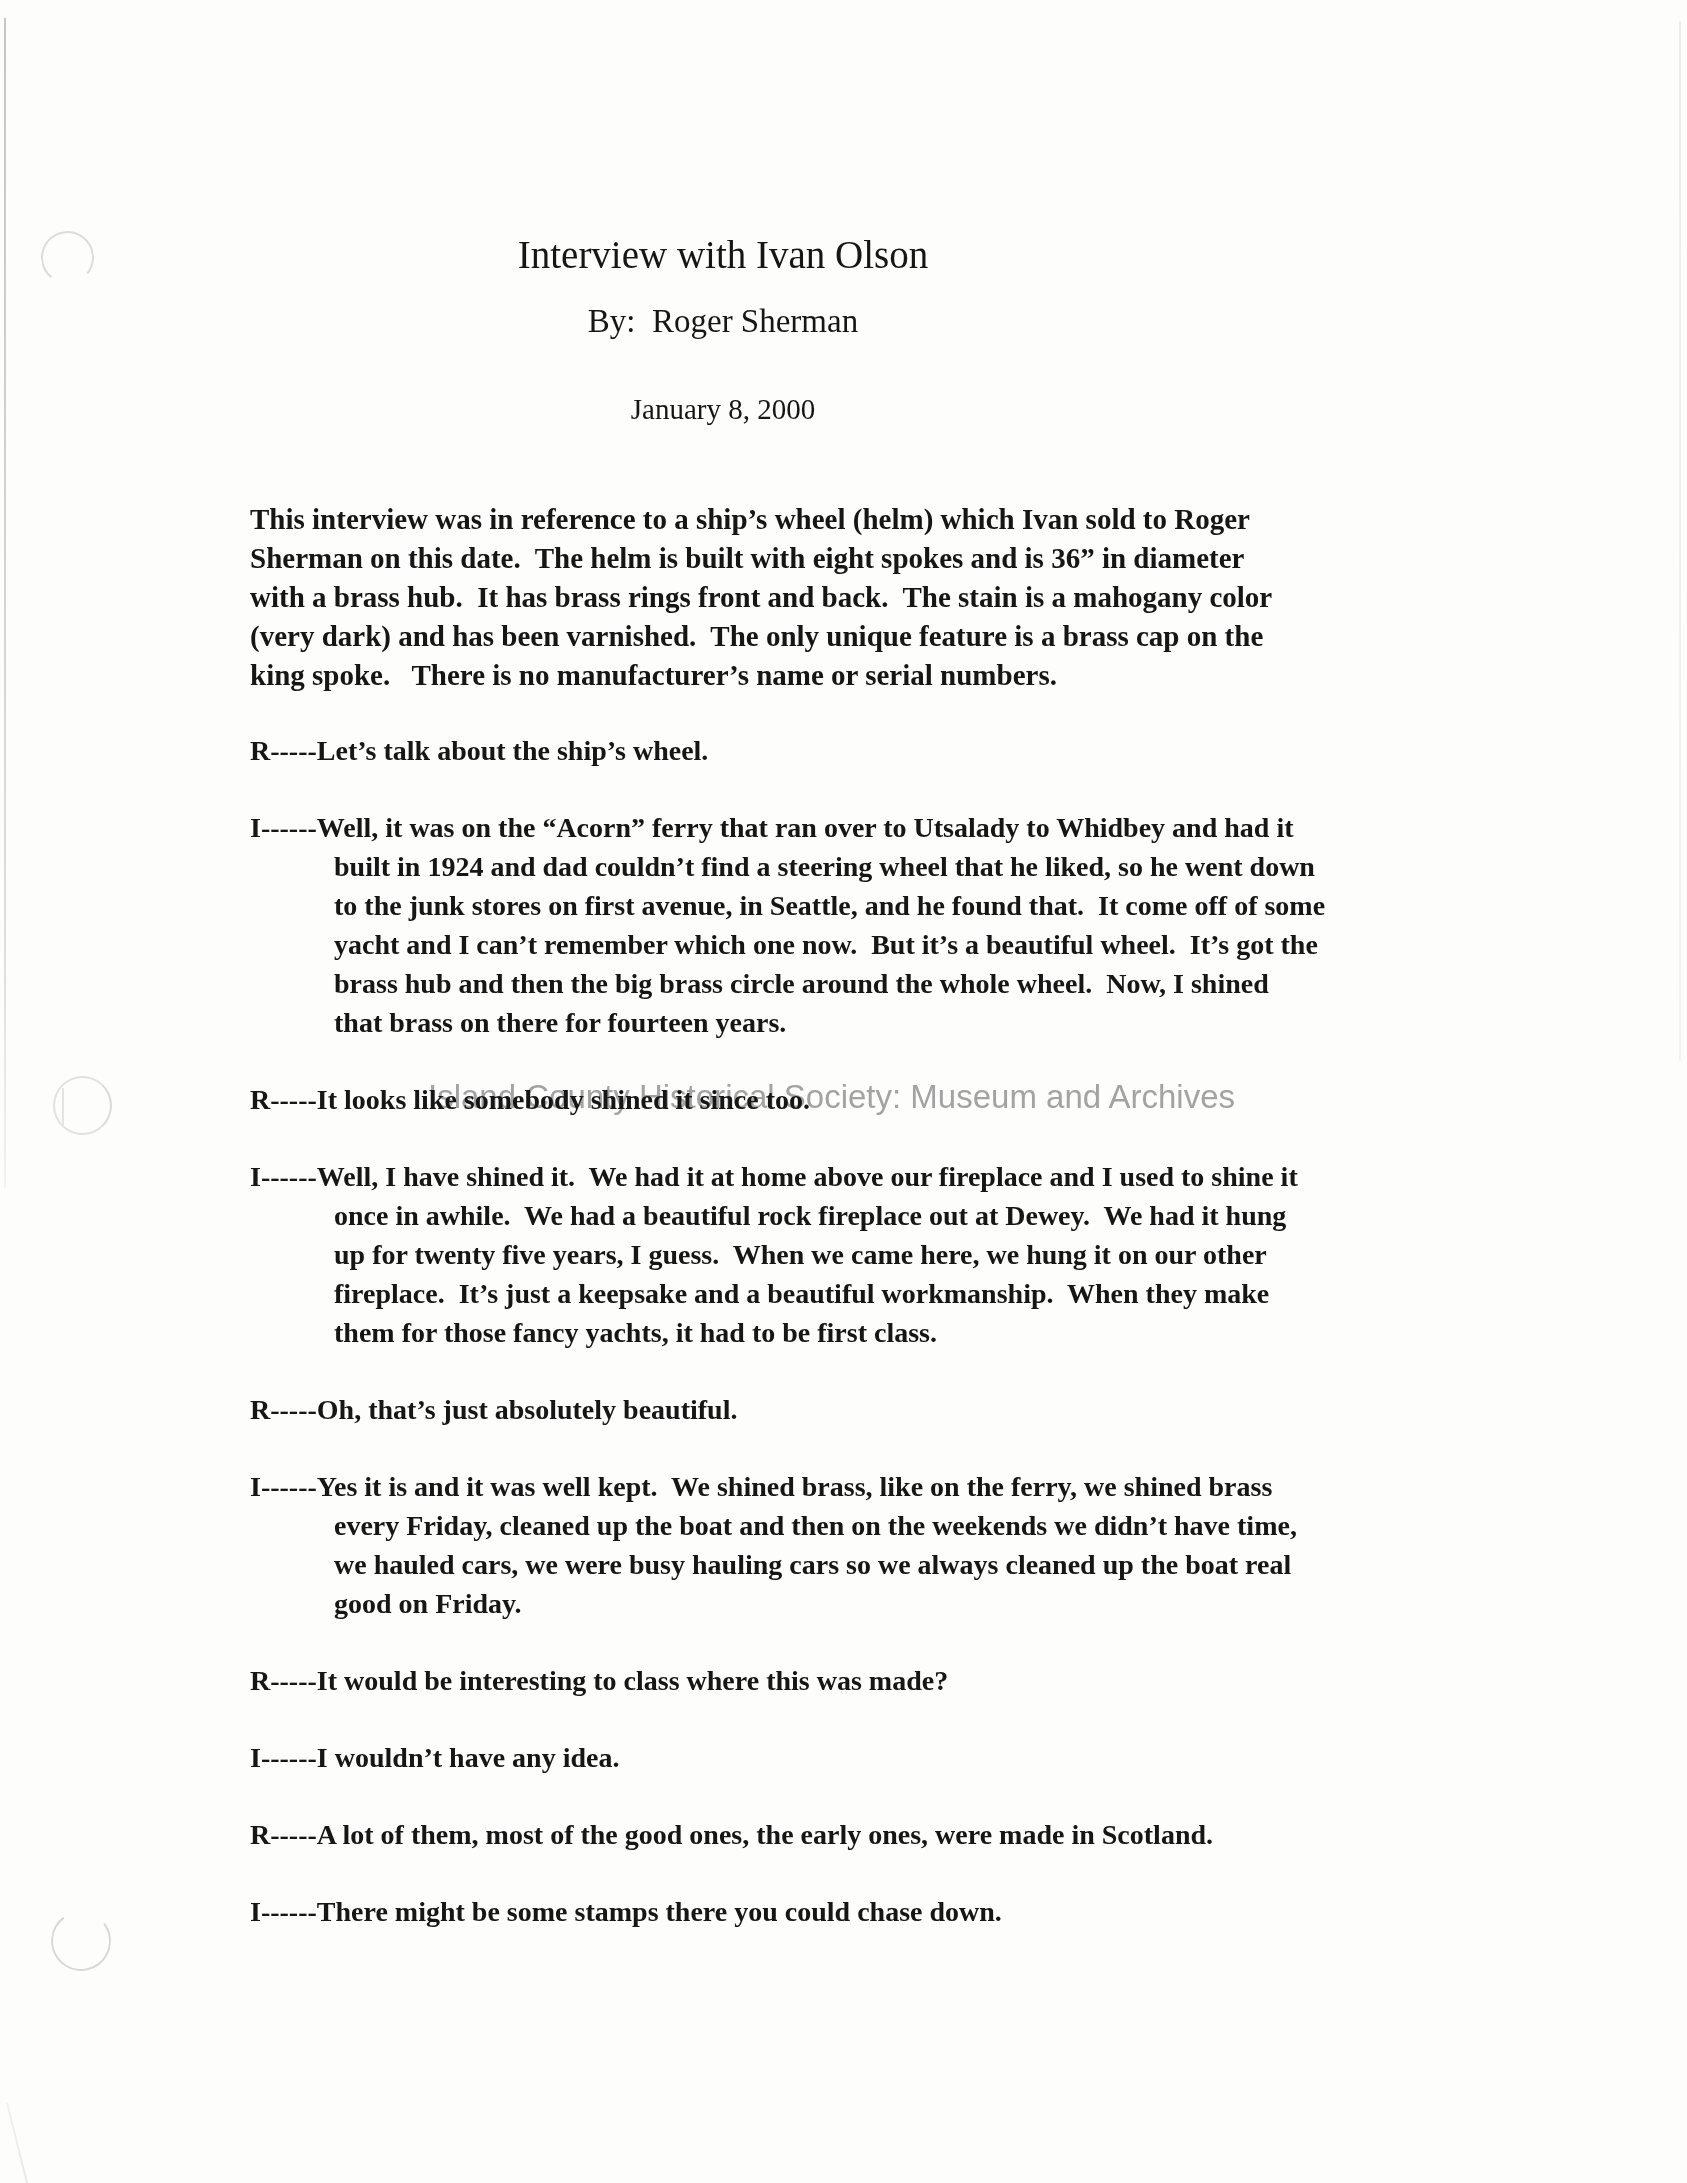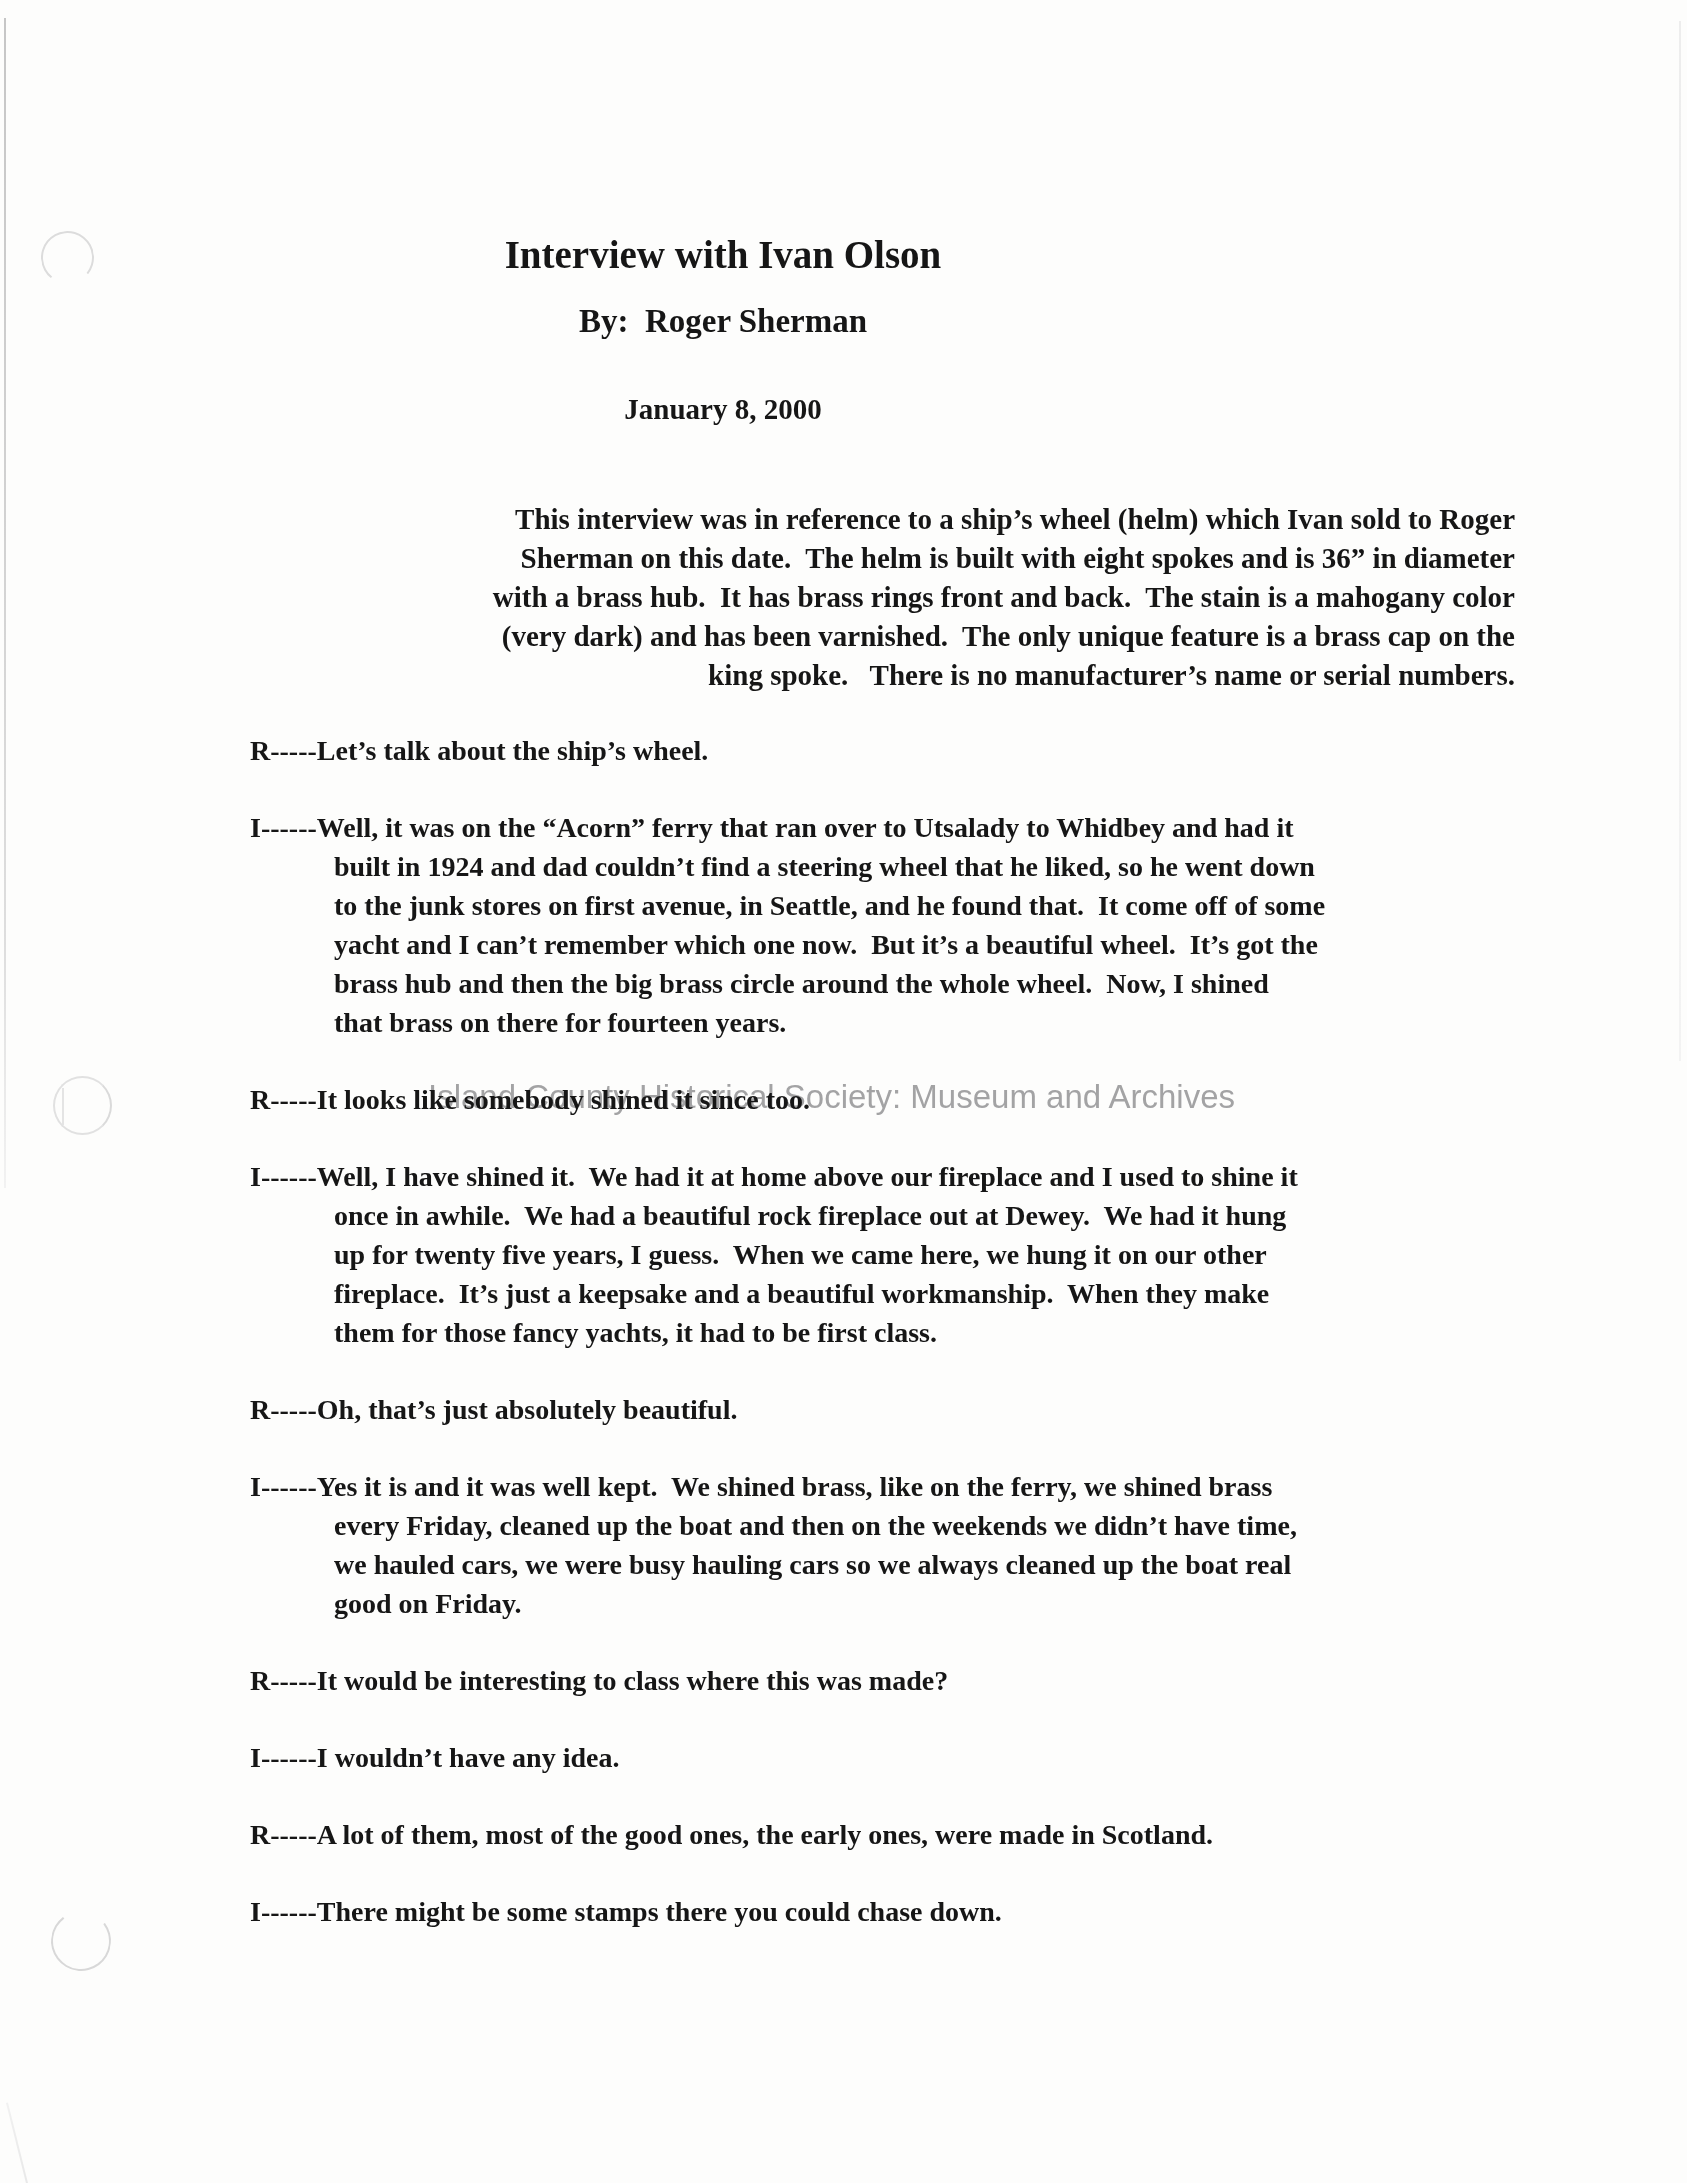--- a/index.html
+++ b/index.html
@@ -85,40 +85,39 @@
   }
 
   
   .doc-title,
   .doc-byline,
   .doc-date {
     position: absolute;
     left: 0;
     width: 1446px;
     text-align: center;
-    font-weight: 700;
+    font-weight: 400;
     white-space: pre;
     line-height: 1.1;
   }
   .doc-title { top: 208px; font-size: 39px; }
   .doc-byline { top: 303px; font-size: 33px; }
   .doc-date { top: 394px; font-size: 29px; }
 
   
   .doc-intro {
     position: absolute;
     top: 500px;
     left: 250px;
     width: 1265px;
     font-size: 29px;
     font-weight: 700;
     line-height: 39px;
     white-space: pre-wrap;
     z-index: 4;
-    text-align: right;
   }
   .doc-dialogue {
     position: absolute;
     top: 731px;
     left: 250px;
     width: 1279px;
     font-size: 28px;
     line-height: 39px;
     z-index: 4;
   }

